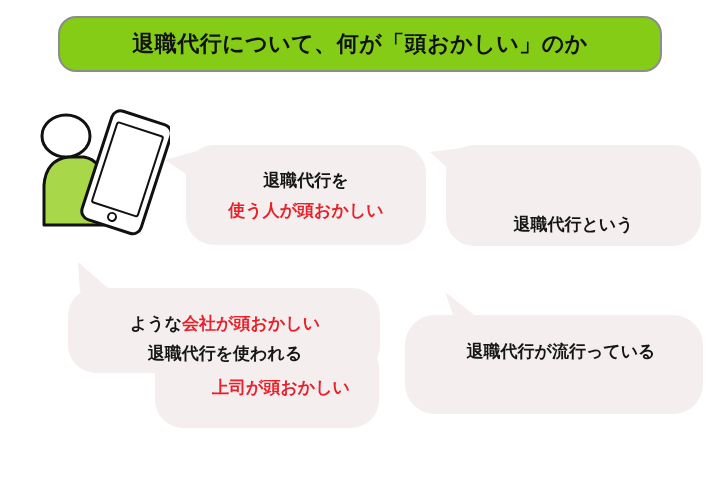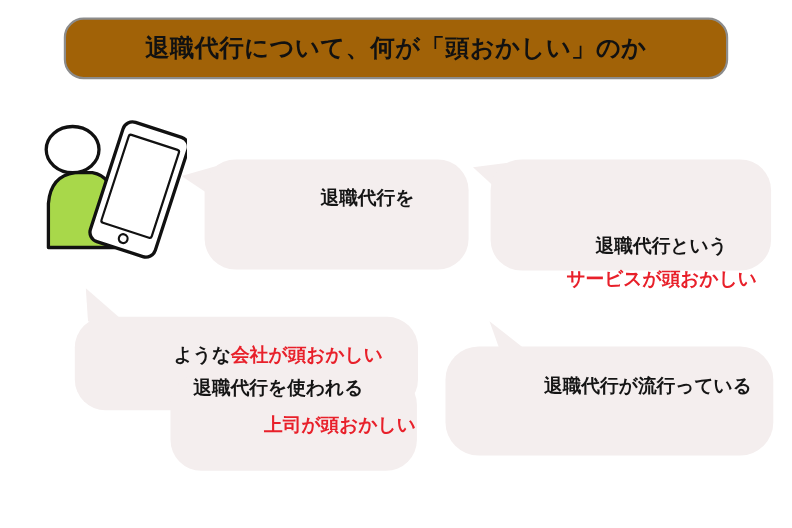--- a/index.html
+++ b/index.html
@@ -2,29 +2,29 @@
 <html><head>
 <meta charset="utf-8">
 <style>
   html, body { margin:0; padding:0; }
   body {
     width:720px; height:480px; background:#ffffff; position:relative; overflow:hidden;
     font-family: "DejaVu Sans", "Liberation Sans", sans-serif;
   }
   .title-banner {
     position:absolute; left:58px; top:16px; width:604px; height:56px;
-    background:#a16207; border:2px solid #8c8c8c; border-radius:18px;
+    background:#84cc16; border:2px solid #8c8c8c; border-radius:18px;
     display:flex; align-items:center; justify-content:center;
     box-sizing:border-box;
   }
   .title-text { font-size:22px; font-weight:bold; color:#111; letter-spacing:0.5px; }
   .figure { position:absolute; left:30px; top:105px; width:140px; height:135px; }
   .bubble-layer { position:absolute; left:0; top:0; width:720px; height:480px; }
   .bubble-text {
-    position:absolute; text-align:center; font-weight:bold; font-size:17px; line-height:30px;padding-left:28px;
+    position:absolute; text-align:center; font-weight:bold; font-size:17px; line-height:30px;
   }
   .black { color:#151515; }
   .red { color:#E8202A; }
   .line { display:block; white-space:nowrap; }
 </style>
 </head>
 <body>
 
 <div class="title-banner">
   <span class="title-text">退職代行について、何が「頭おかしい」のか</span>
@@ -55,25 +55,25 @@
     <rect x="68" y="288" width="312" height="85" rx="28"></rect>
     <rect x="155" y="340" width="224" height="88" rx="28"></rect>
 
     <path d="M445 292 L478 318 L455 320 Z"></path>
     <rect x="405" y="315" width="298" height="99" rx="30"></rect>
   </g>
 </svg>
 
 <div class="bubble-text" style="left:186px; top:165px; width:240px;">
   <span class="line black">退職代行を</span>
+  <span class="line red">使う人が頭おかしい</span>
 </div>
 
 <div class="bubble-text" style="left:446px; top:165px; width:255px;margin-top:44px;">
   <span class="line black">退職代行という</span>
-  <span class="line red">サービスが頭おかしい</span>
 </div>
 
 <div class="bubble-text" style="left:100px; top:308px; width:250px;">
   <span class="line"><span class="black">ような</span><span class="red">会社が頭おかしい</span></span>
   <span class="line black">退職代行を使われる</span>
   <span class="line red" style="text-align:right; padding-right:0px; padding-top:4px;">上司が頭おかしい</span>
 </div>
 
 <div class="bubble-text" style="left:405px; top:336px; width:312px;">
   <span class="line black">退職代行が流行っている</span>

